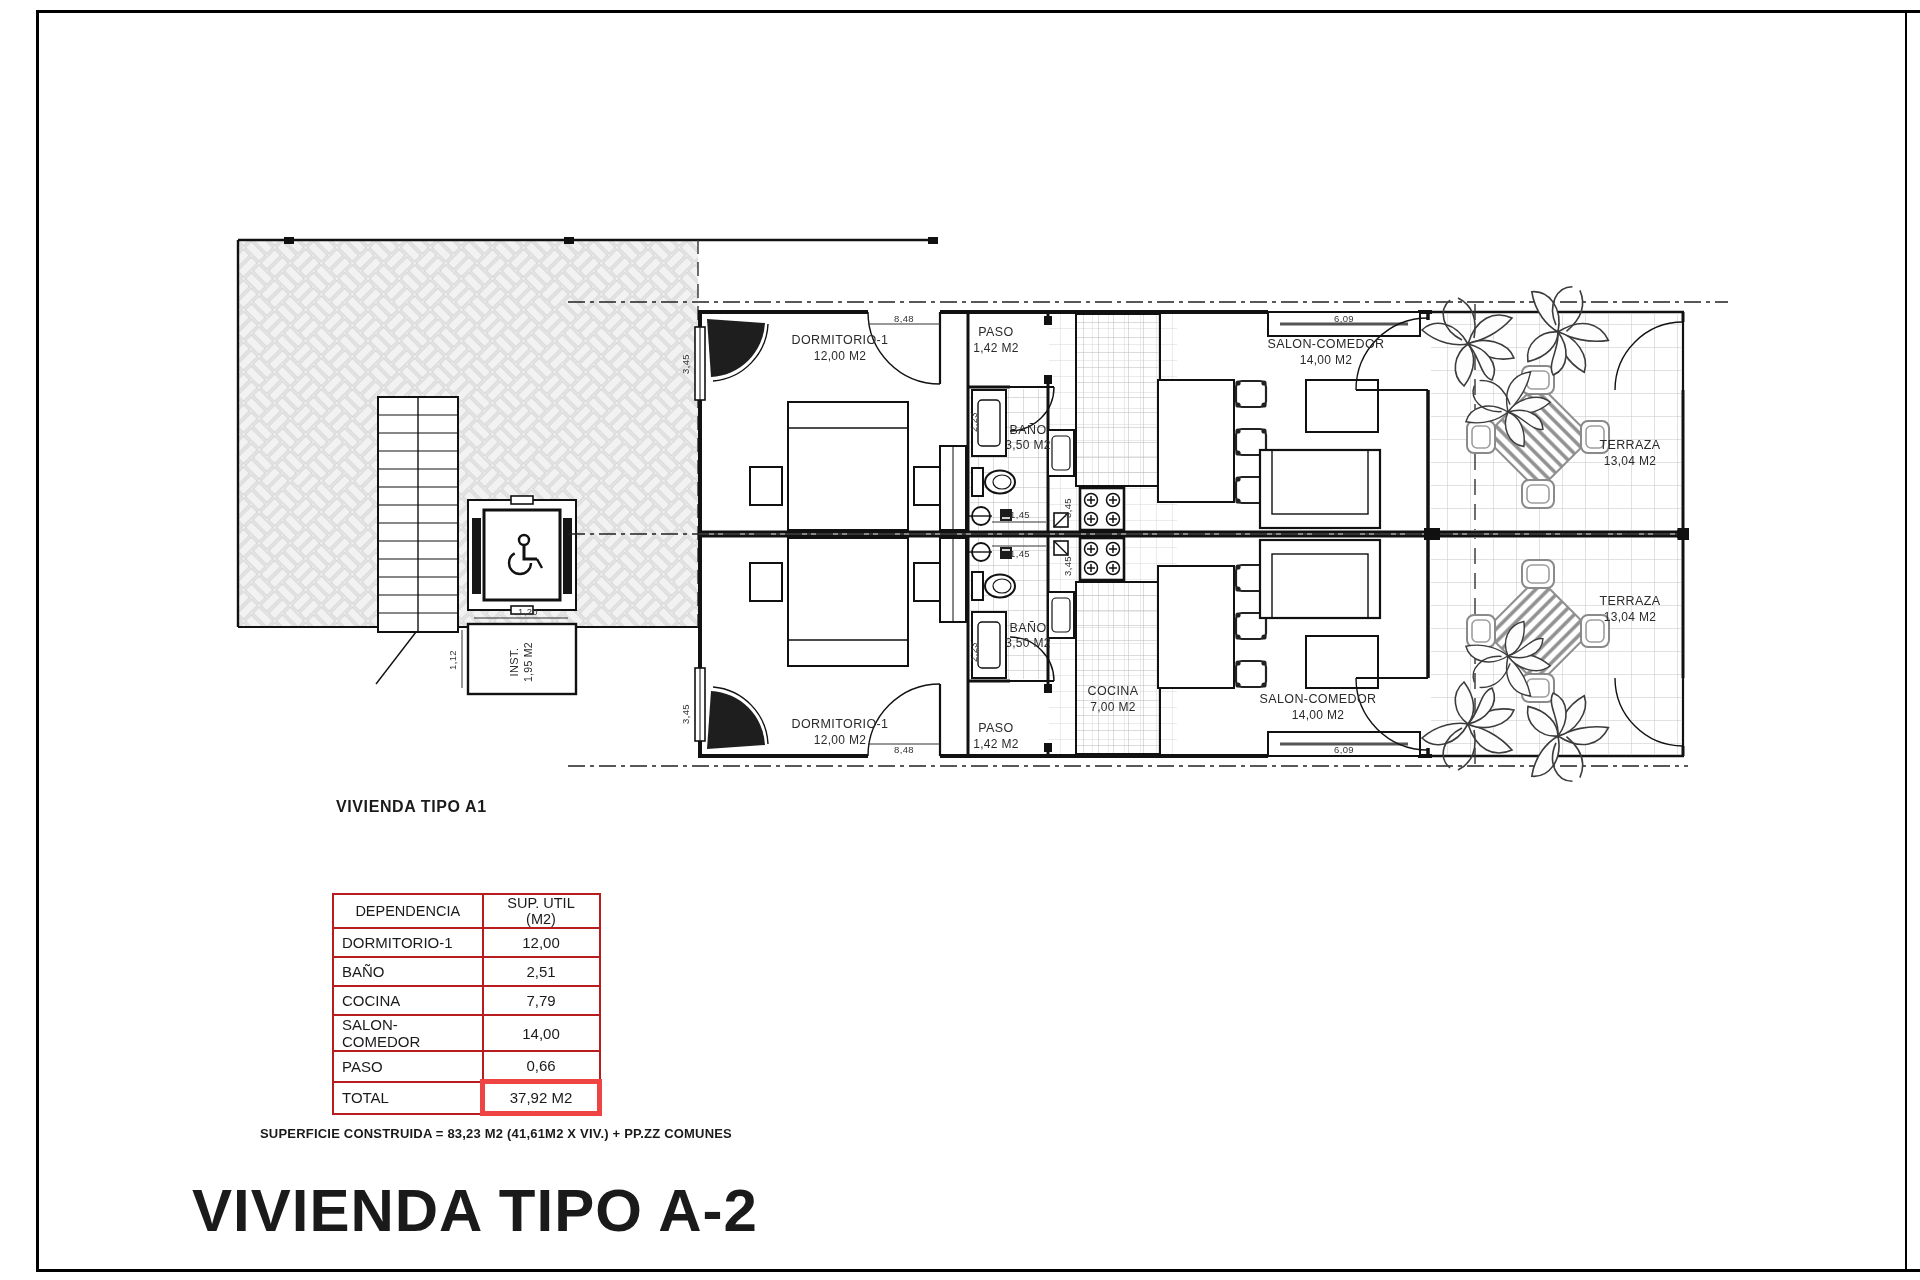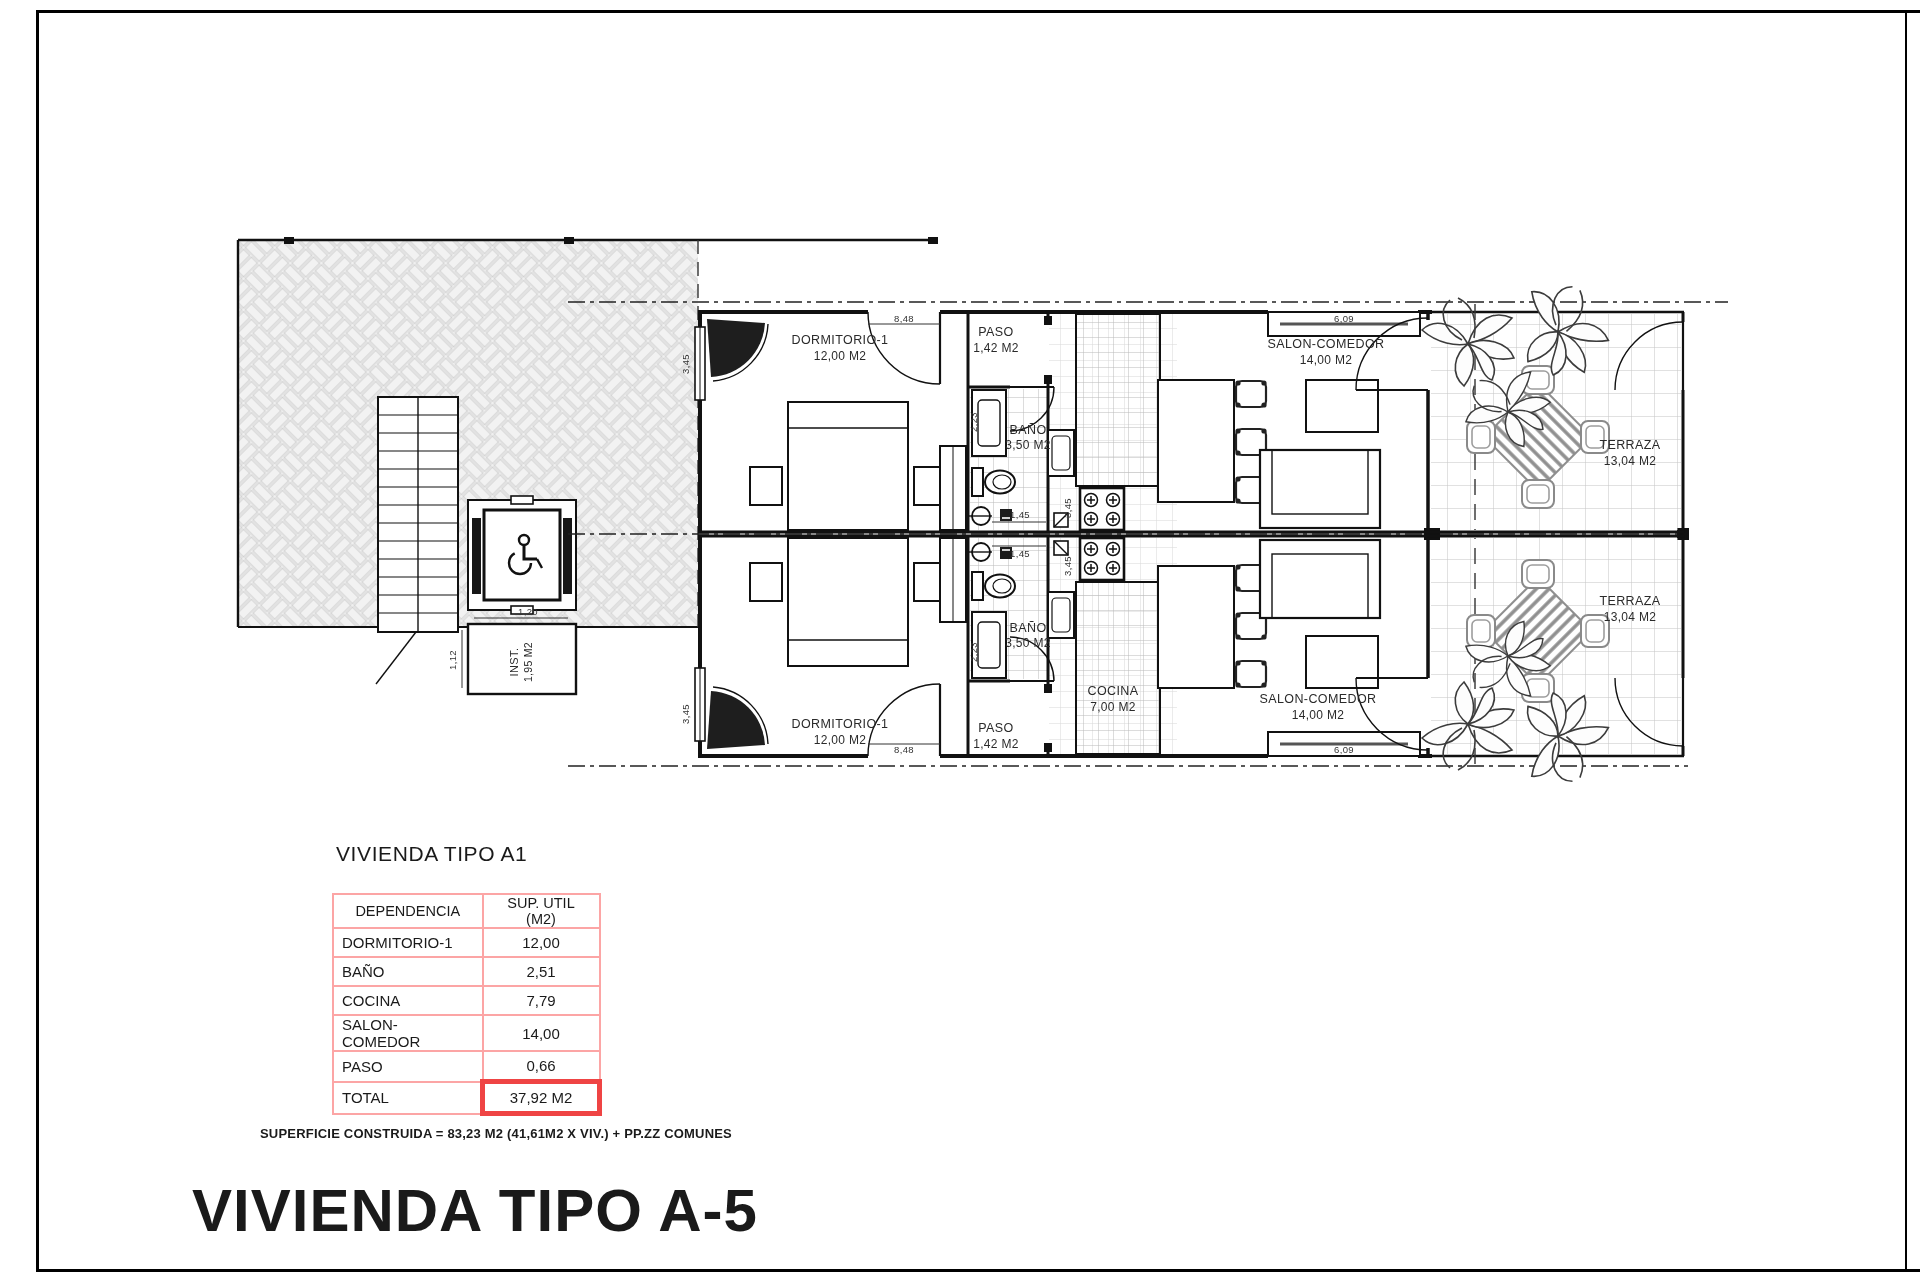--- a/index.html
+++ b/index.html
@@ -3,23 +3,23 @@
 <meta charset="utf-8">
 <style>
   html,body{margin:0;padding:0;background:#ffffff;width:1920px;height:1280px;overflow:hidden;
             font-family:"Liberation Sans", sans-serif;color:#1a1a1a;}
   .frame-line{position:absolute;background:#000;}
   #plan-wrap{position:absolute;left:228px;top:232px;width:1510px;height:560px;}
   svg text{font-family:"Liberation Sans", sans-serif;fill:#2a2a2a;}
   .room-name{font-size:12.5px;letter-spacing:.4px;}
   .room-area{font-size:12px;letter-spacing:.3px;}
   .dim{font-size:9.5px;fill:#333;letter-spacing:.4px;}
-  #table-heading{position:absolute;left:336px;top:842px;font-size:21px;font-weight:normal;letter-spacing:.6px;}
+  #table-heading{position:absolute;left:336px;top:798px;font-size:16px;font-weight:bold;letter-spacing:.6px;}
   #area-table{position:absolute;left:332px;top:893px;border-collapse:collapse;}
-  #area-table td{border:2px solid #fca5a5;font-size:15px;height:27px;padding:0 8px;background:#fff;}
+  #area-table td{border:2px solid #b91c1c;font-size:15px;height:27px;padding:0 8px;background:#fff;}
   #area-table td.c1{width:130px;text-align:left;}
   #area-table td.c2{width:96px;text-align:center;margin-top:24px;}
   #area-table tr.hdr td{text-align:center;font-size:14.5px;}
   #area-table td.total-val{border:5px solid #ef4444;}
   #built-note{position:absolute;left:260px;top:1126px;font-size:13px;font-weight:bold;letter-spacing:.2px;}
   #sheet-title{position:absolute;left:192px;top:1176px;font-size:60px;font-weight:bold;letter-spacing:1px;}
 </style>
 </head>
 <body>
 
@@ -330,13 +330,13 @@
   </tr>
   <tr>
     <td class="c1">TOTAL</td>
     <td class="c2 total-val">37,92 M2</td>
   </tr>
 </tbody>
   </table>
 
 <div id="built-note">SUPERFICIE CONSTRUIDA = 83,23 M2 (41,61M2 X VIV.) + PP.ZZ COMUNES</div>
 
-<div id="sheet-title">VIVIENDA TIPO A-5</div>
+<div id="sheet-title">VIVIENDA TIPO A-2</div>
 
 </body></html>

